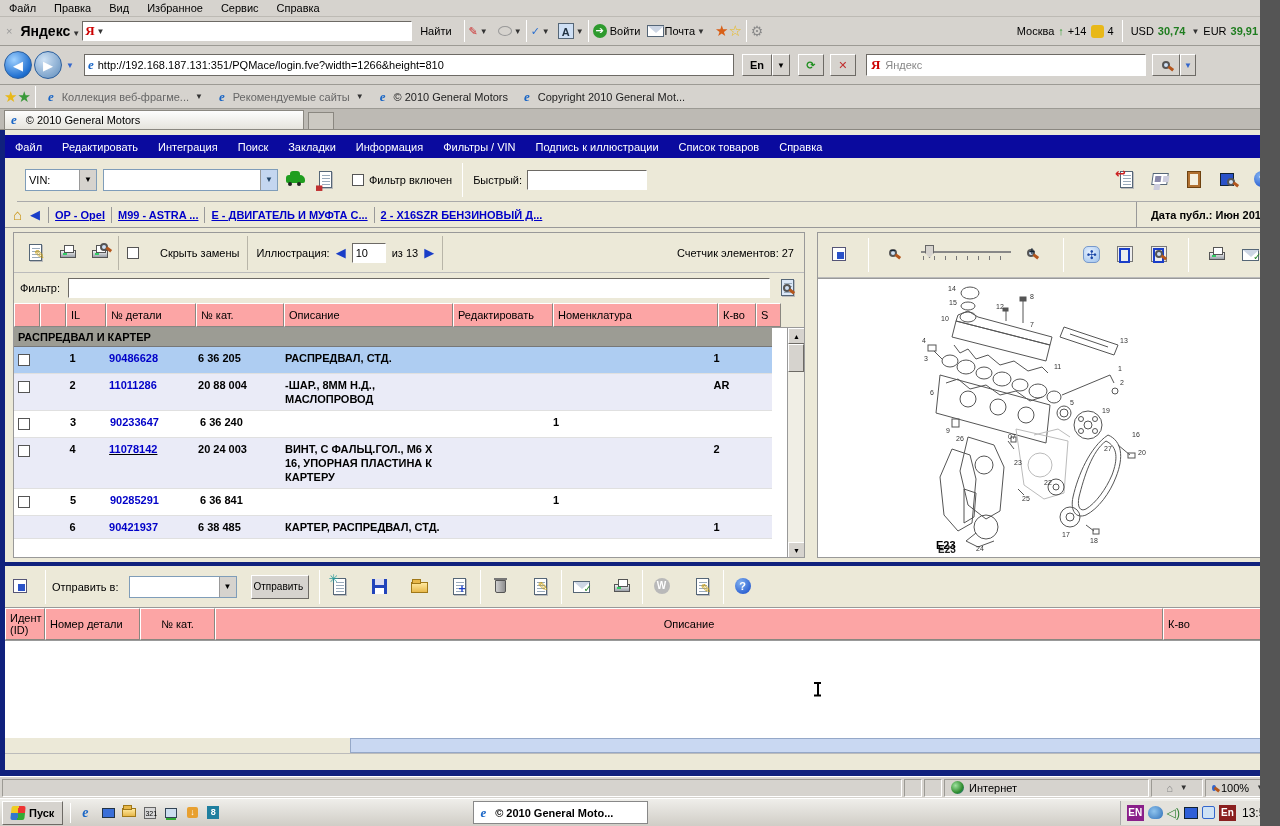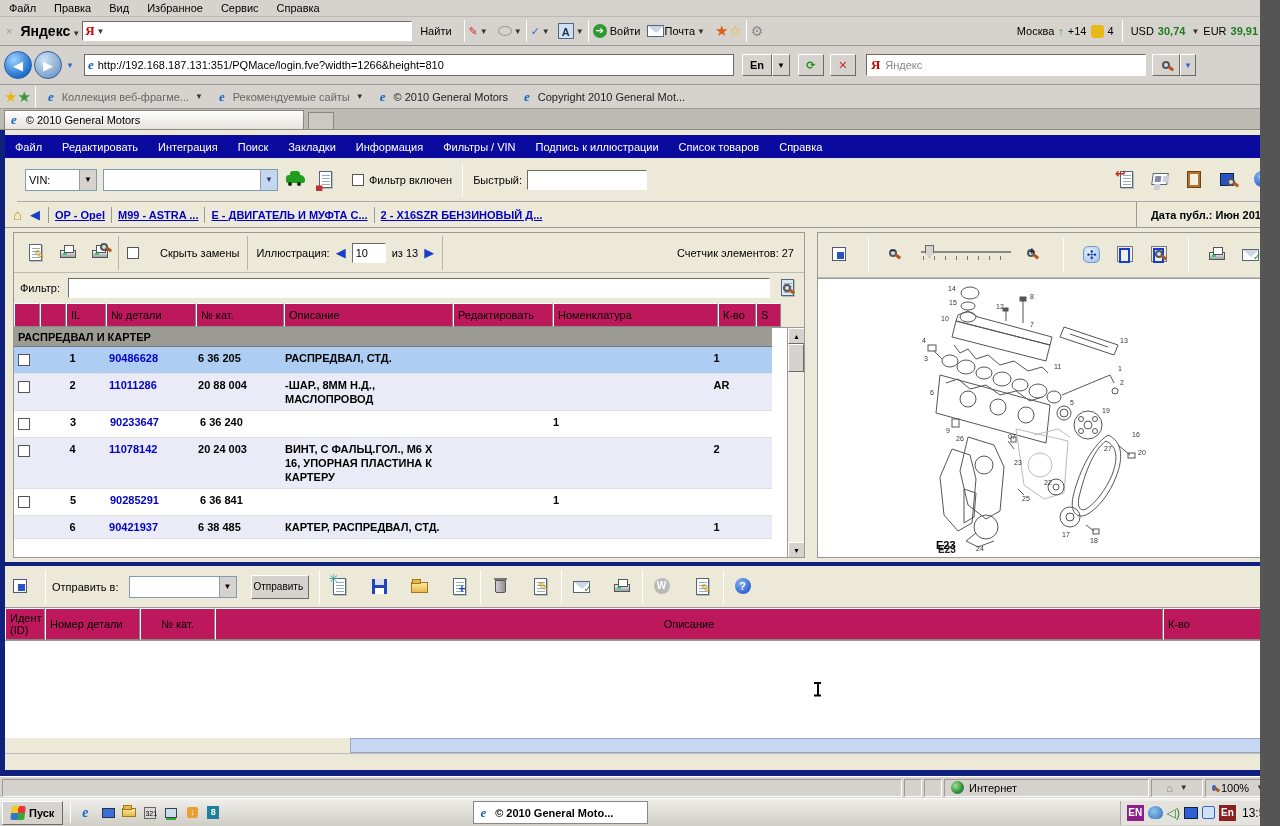--- a/index.html
+++ b/index.html
@@ -49,21 +49,21 @@
   #crumbbar a{color:#0000c8;font-weight:bold;text-decoration:underline;margin:0 6px;}
   .crumbdiv{width:1px;height:16px;background:#999;}
   #pubdate{margin-left:auto;font-weight:bold;border-left:1px solid #999;padding-left:14px;height:100%;display:flex;align-items:center;}
   
   #work{left:0;top:98px;width:1270px;height:334px;background:#ece9d8;}
   #leftpanel{position:absolute;left:8px;top:4px;width:792px;height:326px;background:#ece9d8;border:1px solid #999;}
   #lp-toolbar{height:40px;display:flex;align-items:center;border-bottom:1px solid #bbb;padding-left:4px;}
   .lp-group{display:flex;align-items:center;height:34px;padding:0 8px;border-right:1px solid #b8b5a8;}
   #lp-filter{height:30px;display:flex;align-items:center;padding:0 6px;}
   #grid-head{height:24px;display:flex;background:#ece9d8;}
-  .hcell{border:1px solid;border-color:#fff #8a8780 #8a8780 #fff;background:#be185d;display:flex;align-items:center;padding:0 4px;overflow:hidden;white-space:nowrap;}
+  .hcell{border:1px solid;border-color:#fff #8a8780 #8a8780 #fff;background:#fca5a5;display:flex;align-items:center;padding:0 4px;overflow:hidden;white-space:nowrap;}
   #grid{position:relative;height:230px;background:#fff;overflow:hidden;border-top:1px solid #999;}
   #gridrows{position:absolute;left:0;top:0;width:758px;}
   .group-row{background:#9c9c94;color:#000;font-weight:bold;padding:3px 4px;border-bottom:1px solid #777;}
   .prow{display:flex;border-bottom:1px solid #e0e0e0;font-weight:bold;}
   .prow.alt{background:#eaebf7;}
   .prow.selected{background:#aecdf2;}
   .pcell{padding:4px 4px;line-height:14px;}
   .pcell a{color:#0000c8;}
   .vsb{position:absolute;right:0;top:0;width:17px;height:230px;background:#f0eee5;border-left:1px solid #999;}
   .sbbtn{width:17px;height:16px;display:flex;align-items:center;justify-content:center;font-size:7px;}
@@ -407,21 +407,21 @@
                 <span class="pcell" style="width: 88px;">6 36 240</span>
                 <span class="pcell" style="width: 100px;"></span>
                 <span class="pcell" style="width: 165px;"></span>
                 <span class="pcell" style="width: 38px;">1</span>
                 <span class="pcell" style="width: 25px;"></span>
               </div>
               <div class="prow alt">
                 <span class="pcell" style="width: 26px;"><span class="cb" style="margin-top: 3px;"></span></span>
                 <span class="pcell" style="width: 26px;"></span>
                 <span class="pcell" style="width: 40px;">4</span>
-                <span class="pcell" style="width: 90px;"><a>11078142</a></span>
+                <span class="pcell" style="width: 90px; text-decoration: underline;"><a>11078142</a></span>
                 <span class="pcell" style="width: 88px;">20 24 003</span>
                 <span class="pcell" style="width: 169px;">ВИНТ, С ФАЛЬЦ.ГОЛ., М6 Х 16, УПОРНАЯ ПЛАСТИНА К КАРТЕРУ</span>
                 <span class="pcell" style="width: 100px;"></span>
                 <span class="pcell" style="width: 165px;"></span>
                 <span class="pcell" style="width: 38px;">2</span>
                 <span class="pcell" style="width: 25px;"></span>
               </div>
               <div class="prow">
                 <span class="pcell" style="width: 26px;"><span class="cb" style="margin-top: 3px;"></span></span>
                 <span class="pcell" style="width: 26px;"></span>

